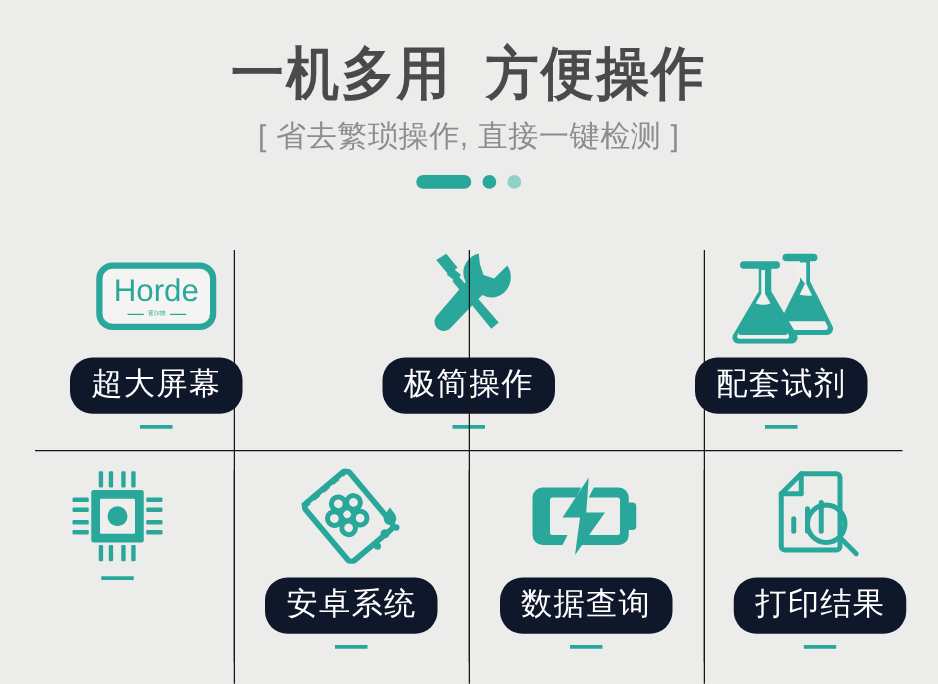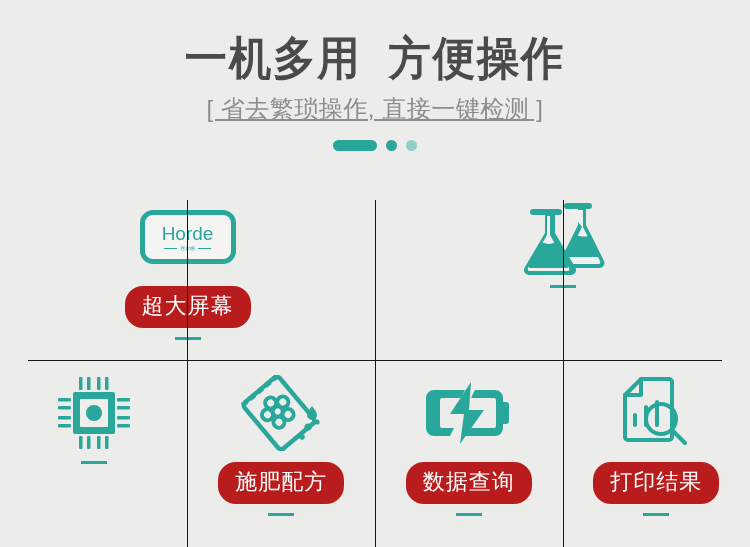--- a/index.html
+++ b/index.html
@@ -36,21 +36,20 @@
     transform: scaleX(0.92);
     white-space: pre;
   }
   .subtitle {
     margin-top: 11px;
     font-size: 24px;
     color: #8d8d8d;
     letter-spacing: 0.5px;
     font-weight: 400;
     white-space: pre;
-    text-decoration: underline;
   }
   .dots {
     margin-top: 14px;
     display: flex;
     align-items: center;
     justify-content: center;
     gap: 9px;
     height: 12px;
   }
   .dot-pill {
@@ -91,24 +90,24 @@
     box-sizing: border-box;
   }
   .icon-wrap {
     height: 78px;
     display: flex;
     align-items: center;
     justify-content: center;
   }
   .badge {
     margin-top: 10px;
-    background: #b91c1c;
+    background: #0f172a;
     color: #ffffff;
     border-radius: 18px;
-    font-size: 22px;
+    font-size: 25px;
     line-height: 1;
     padding: 9px 17px 11px 17px;
     letter-spacing: 1px;
     white-space: nowrap;
   }
   .dash {
     margin-top: 9px;
     width: 26px;
     height: 3px;
     background: #2aa79b;
@@ -138,21 +137,21 @@
     border: 5px solid #2aa79b;
     border-radius: 13px;
     box-sizing: border-box;
     background: #f4f4f3;
     display: flex;
     flex-direction: column;
     align-items: center;
     justify-content: center;
   }
   .screen-brand {
-    font-size: 19px;
+    font-size: 25px;
     color: #2aa79b;
     font-weight: 500;
     line-height: 1;
     letter-spacing: 0px;
   }
   .screen-sub {
     margin-top: 3px;
     display: flex;
     align-items: center;
     gap: 3px;
@@ -198,20 +197,36 @@
               <span class="rule"></span>
               <span class="txt">霍尔德</span>
               <span class="rule"></span>
             </div>
           </div>
         </div>
         <div class="badge">超大屏幕</div>
         <div class="dash"></div>
       </div>
 
+      <div class="cell">
+        <div class="icon-wrap">
+          <svg width="84" height="74" viewBox="0 0 84 74">
+            <g fill="#2aa79b">
+
+              <path d="M16 8 L24 3 L33 14 L26 20 Z"></path>
+              <rect x="26" y="16" width="9" height="7" transform="rotate(38 30 19)"></rect>
+              <path d="M33 20 L66 58 L60 63 L29 25 Z"></path>
+
+              <path d="M60 4 C52 6 47 13 47 20 c0 3 1 6 2 8 L25 56 c-3 3 -3 8 0 11 c3 3 8 3 11 0 L63 39 c2 1 5 2 8 2 c9 0 16 -8 16 -17 c0 -4 -1 -7 -3 -10 L73 25 L64 22 L61 13 Z" transform="translate(-7,-1) scale(0.95)"></path>
+            </g>
+          </svg>
+        </div>
+        <div class="badge">极简操作</div>
+        <div class="dash"></div>
+      </div>
 
 
       <div class="cell">
         <div class="icon-wrap">
           <svg width="84" height="76" viewBox="0 0 84 76">
 
             <g fill="#2aa79b">
               <path d="M46 4 h22 a3 3 0 0 1 0 6 h-3 v16 l18 36 a5 5 0 0 1 -4 7 H43 a5 5 0 0 1 -4 -7 l18 -36 V10 h-11 a3 3 0 0 1 0 -6 z"></path>
             </g>
             <g fill="#f0f0ef">
@@ -221,20 +236,21 @@
 
             <g fill="#2aa79b">
               <path d="M12 10 h26 a3 3 0 0 1 0 6 h-4 v18 l20 34 a5 5 0 0 1 -4 8 H8 a5 5 0 0 1 -4 -8 l20 -34 V16 h-12 a3 3 0 0 1 0 -6 z"></path>
             </g>
             <g fill="#f0f0ef">
               <path d="M17 17 h13 v19 l19 33 a2 2 0 0 1 -2 3 H10 a2 2 0 0 1 -2 -3 l19 -33 V17 z" transform="translate(-1,0)"></path>
             </g>
             <path d="M20 43 l-12 23 a2 2 0 0 0 2 3 h35 a2 2 0 0 0 2 -3 l-12 -23 c-6 3 -10 2 -15 0 z" fill="#2aa79b"></path>
           </svg>
         </div>
+        <div class="badge">配套试剂</div>
         <div class="dash"></div>
       </div>
 
       <div class="vline" style="left:187px;"></div>
       <div class="vline" style="left:375px;"></div>
       <div class="vline" style="left:563px;"></div>
       <div class="hline"></div>
     </div>
 
     <div class="grid-row">
@@ -298,21 +314,21 @@
               </g>
             </g>
             <g fill="#2aa79b">
               <path d="M73 31 c3 4 5 6 5 9 a5 5 0 0 1 -10 0 c0 -3 2 -5 5 -9 z"></path>
               <circle cx="69" cy="52" r="3.6"></circle>
               <circle cx="78" cy="47" r="2.6"></circle>
               <circle cx="63" cy="62" r="2.8"></circle>
             </g>
           </svg>
         </div>
-        <div class="badge">施肥配方</div>
+        <div class="badge">安卓系统</div>
         <div class="dash"></div>
       </div>
 
       <div class="cell">
         <div class="icon-wrap">
           <svg width="92" height="66" viewBox="0 0 92 66">
             <g fill="#2aa79b">
 
               <path d="M11 10 h31 l-4 8 H19 a2 2 0 0 0 -2 2 v26 a2 2 0 0 0 2 2 h12 l-4 8 H11 a8 8 0 0 1 -8 -8 V18 a8 8 0 0 1 8 -8 z"></path>
 

